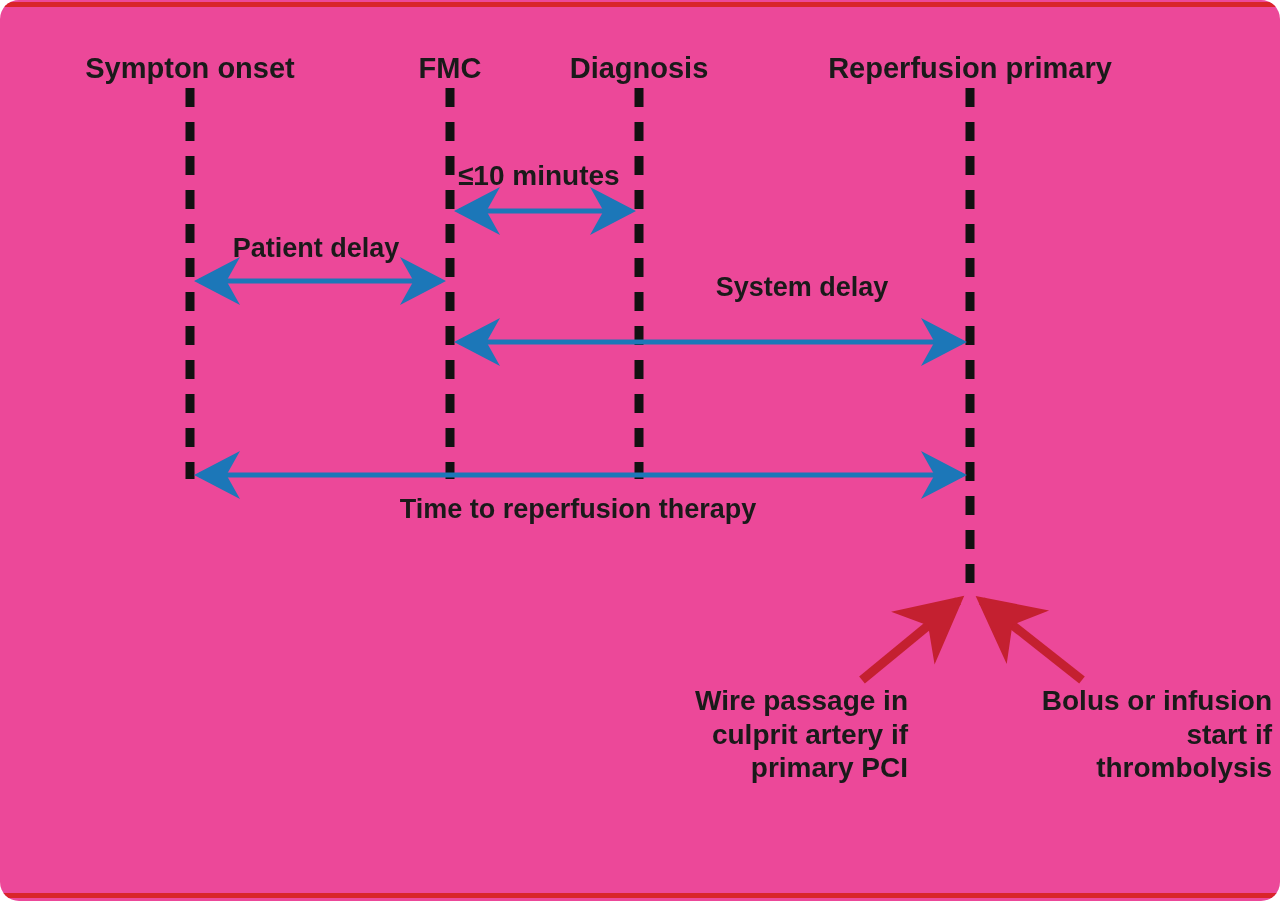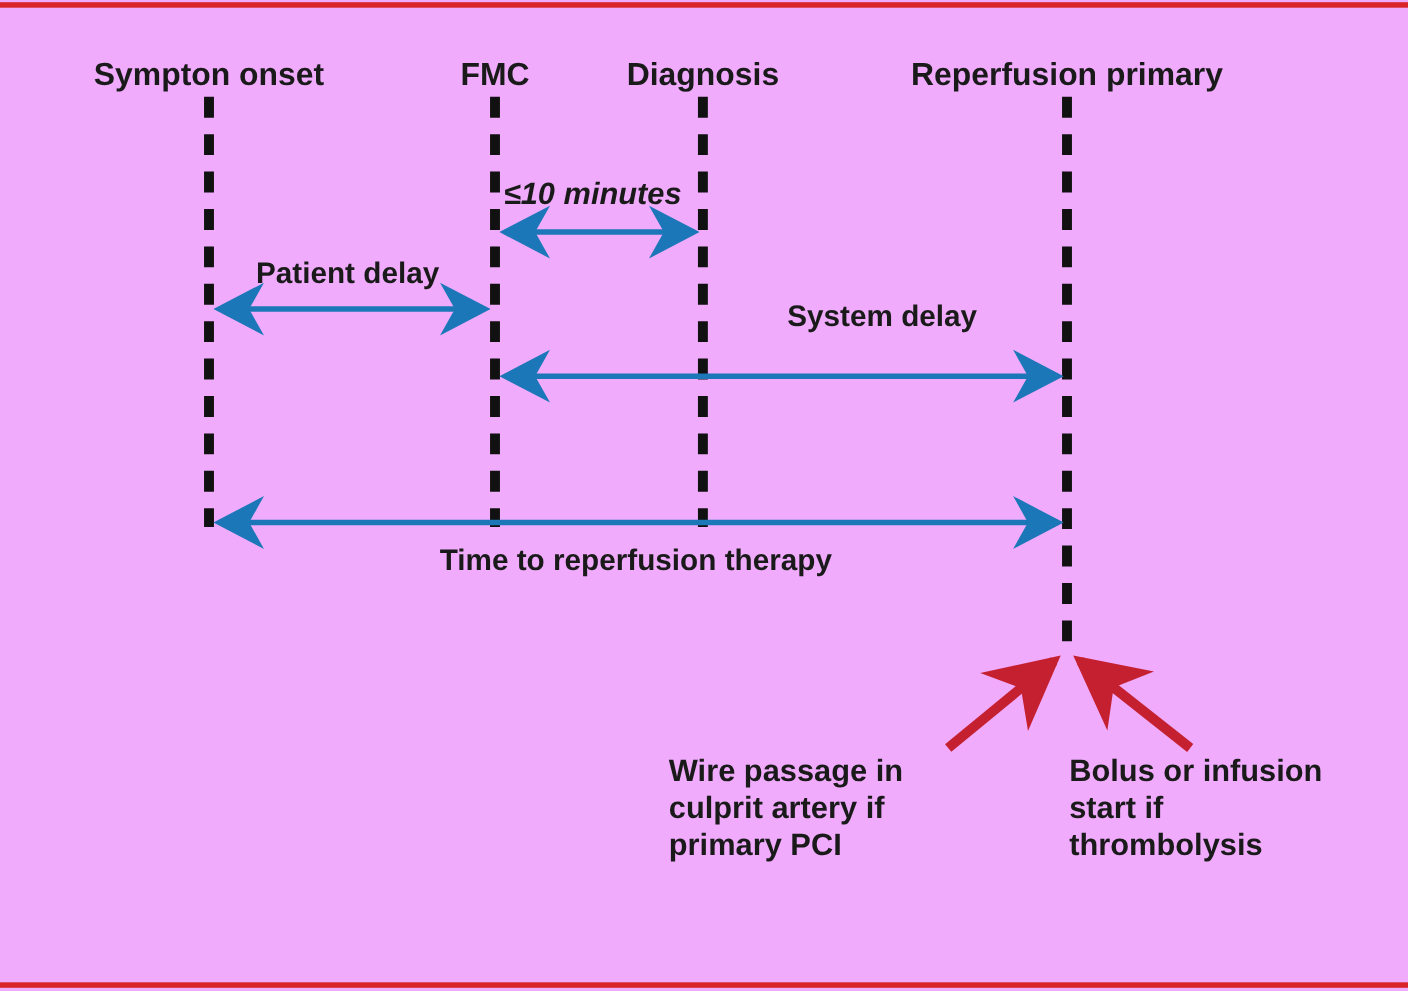--- a/index.html
+++ b/index.html
@@ -5,23 +5,24 @@
 <style>
   html, body {
     margin: 0;
     padding: 0;
     background: #ffffff;
   }
   #page {
     position: relative;
     width: 1280px;
     height: 901px;
-    background: #f0abfc;
+    background: #ec4899;
     overflow: hidden;
     font-family: "Liberation Sans", sans-serif;
+    border-radius: 19px;
     -webkit-font-smoothing: antialiased;
   }
   .rule-top, .rule-bottom {
     position: absolute;
     left: 0;
     width: 1280px;
     height: 5px;
     background: #d9252a;
   }
   .rule-top   { top: 2px; }
@@ -49,25 +50,24 @@
     transform: translateX(-50%);
     text-align: center;
   }
   .band-label {
     font-size: 27px;
     transform: translateX(-50%);
     text-align: left;
   }
   .tenmin {
     font-size: 28px;
-    font-style: italic;
   }
   .bottom-note {
     font-size: 28px;
-    text-align: left;
+    text-align: right;
     transform: translateX(-50%);
     white-space: normal;
     line-height: 1.2;
   }
   .footnote {
     font-size: 21px;
     font-weight: bold;
     color: #1a1a1a;
   }
 </style>

